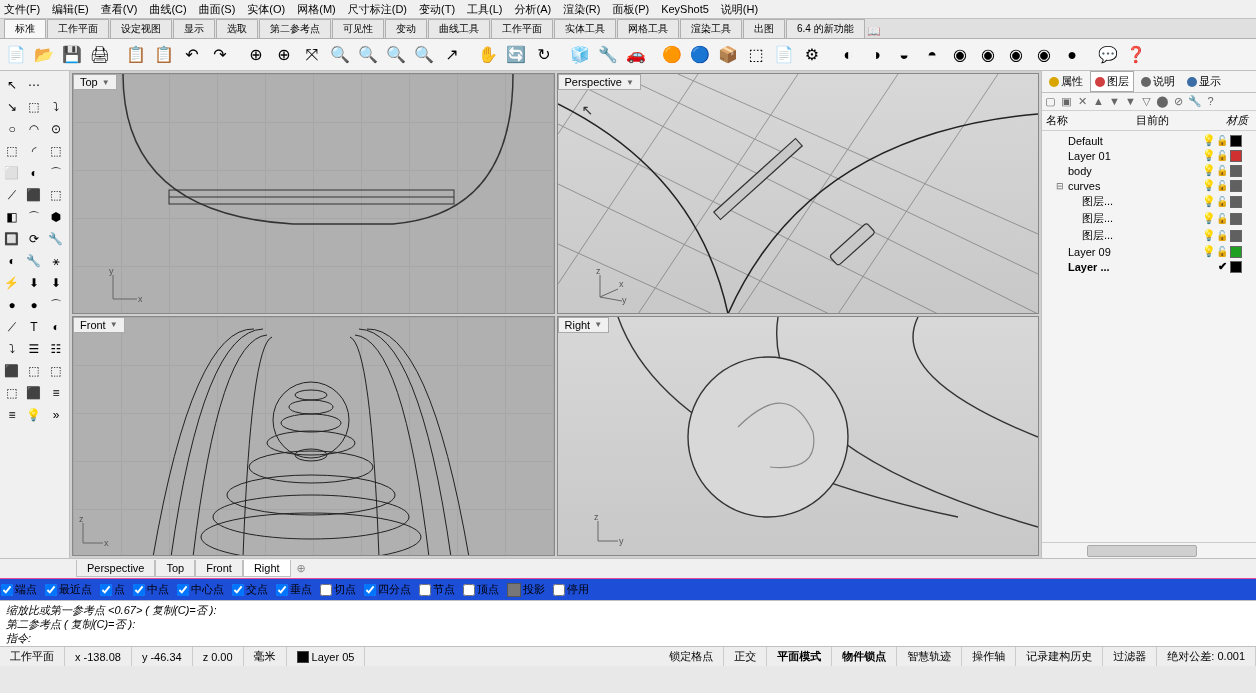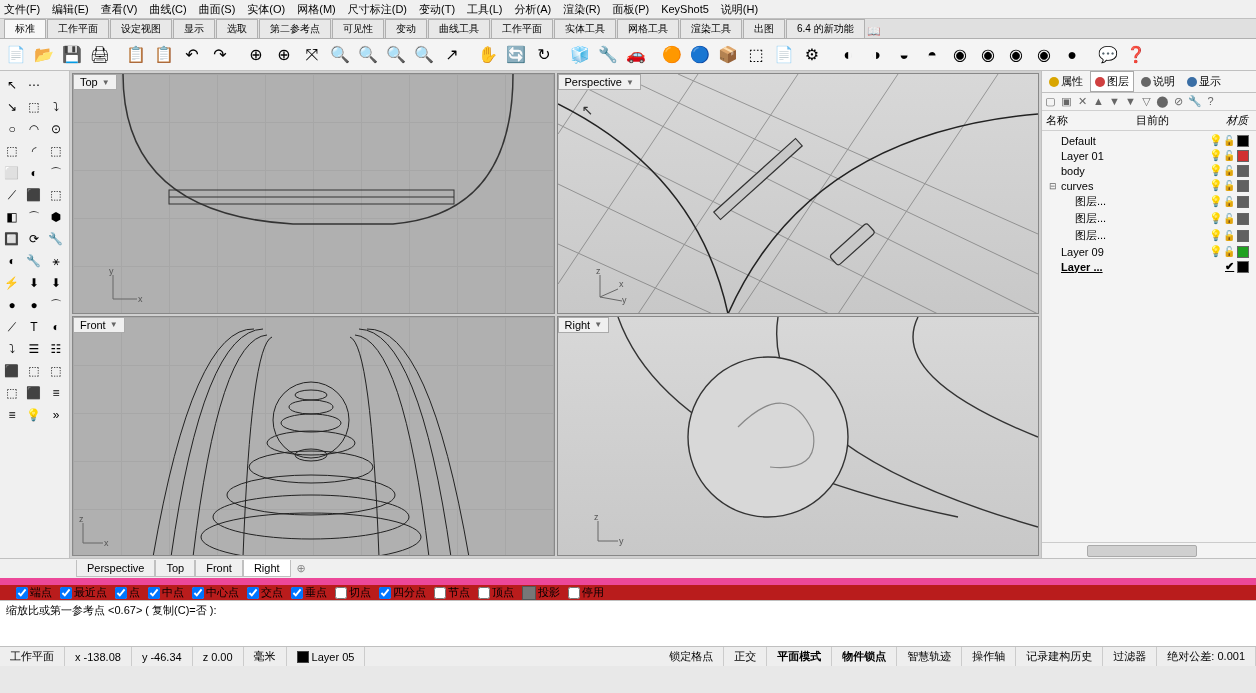--- a/index.html
+++ b/index.html
@@ -38,45 +38,45 @@
 .rp-tabs { display: flex; border-bottom: 1px solid #c0c0c0; height: 22px; align-items: center; padding: 0 2px; gap: 2px; }
 .rp-tabs .rtab { padding: 2px 4px; font-size: 11px; display: flex; align-items: center; gap: 2px; border: 1px solid transparent; cursor: default; }
 .rp-tabs .rtab.active { border: 1px solid #aaa; background: #fff; }
 .rp-sub { display: flex; padding: 2px; gap: 3px; border-bottom: 1px solid #d0d0d0; }
 .rp-sub span { font-size: 11px; color: #666; width: 13px; text-align: center; cursor: default; }
 
 .layer-head { display: flex; padding: 2px 4px; font-size: 11px; font-weight: normal; border-bottom: 1px solid #d0d0d0; align-items: center; }
 .layer-head .lh1 { width: 90px; }
 .layer-head .lh2 { width: 60px; }
 .layer-head .lh3 { flex: 1; text-align: right; padding-right: 4px; font-style: italic; }
-.layer-list { padding: 2px 3px; }
+.layer-list { padding: 2px 10px; }
 .layer-row { display: flex; align-items: center; padding: 1px 4px; font-size: 11px; }
-.layer-row.bold { font-weight: bold; text-decoration: underline; }
+.layer-row.bold { font-weight: bold; }
 .layer-row .expand { width: 12px; font-size: 9px; color: #666; }
 .layer-row .indent { width: 14px; }
 .layer-row .name { flex: 1; }
 .layer-row .chk { width: 12px; }
 .layer-row .bulb { width: 14px; color: #dda; font-size: 11px; }
 .layer-row .lock { width: 14px; font-size: 10px; color: #777; }
 .layer-row .swatch { width: 12px; height: 12px; border: 1px solid #666; }
 .rp-scroll { margin-top: auto; height: 16px; border-top: 1px solid #ccc; position: relative; }
 .rp-scroll .thumb { position: absolute; left: 45px; width: 110px; height: 12px; top: 2px; background: #d0d0d0; border: 1px solid #aaa; border-radius: 2px; }
 
 .viewtabs { display: flex; background: #f0f0f0; border-top: 1px solid #c0c0c0; height: 20px; align-items: center; padding-left: 76px; }
 .viewtabs .vtab { padding: 2px 10px; border: 1px solid #c0c0c0; border-top: none; font-size: 11px; cursor: default; background: #f0f0f0; }
 .viewtabs .vtab.active { background: #fff; }
 .viewtabs .plus { padding: 2px 6px; color: #888; }
 
-.osnap { display: flex; background: #b91c1c; border-top: 7px solid #ec4899; height: 22px; align-items: center; padding: 0 16px; gap: 8px; }
+.osnap { display: flex; background: #1d4ed8; border-top: 1px solid #ec4899; height: 22px; align-items: center; padding: 0 1px; gap: 8px; }
 .osnap label { display: flex; align-items: center; gap: 2px; font-size: 11px; }
 .osnap input { width: 12px; height: 12px; }
 .osnap .proj { width: 14px; height: 14px; background: #777; border: 1px solid #555; }
 
 .cmdlines { background: #fff; border-top: 1px solid #c0c0c0; padding: 2px 6px; font-size: 11px; line-height: 14px; height: 46px; }
-.cmdlines div { white-space: nowrap; }
+.cmdlines div { white-space: nowrap; font-style: italic; }
 
 .statusbar { display: flex; background: #eee; border-top: 1px solid #c0c0c0; height: 20px; align-items: center; font-size: 11px; }
 .statusbar .cell { padding: 0 10px; border-right: 1px solid #ccc; height: 100%; display: flex; align-items: center; }
 .statusbar .cell.bold { font-weight: bold; }
 .statusbar .layercolor { width: 12px; height: 12px; background: #000; margin-right: 3px; border: 1px solid #444; }
 .statusbar .spacer { flex: 1; }
 </style>
 </head>
 <body>
 
@@ -517,20 +517,22 @@
       <span>投影</span>
     </label>
     <label>
       <input type="checkbox" style="">
       <span>停用</span>
     </label>
   </div>
 
 <div class="cmdlines">
   <div>缩放比或第一参考点 &lt;0.67&gt; ( 复制(C)=否 ):</div>
+  <div>第二参考点 ( 复制(C)=否 ):</div>
+  <div><span>指令:</span></div>
 </div>
 
 <div class="statusbar" id="statusbar">
     <div class="cell">工作平面</div>
     <div class="cell">x -138.08</div>
     <div class="cell">y -46.34</div>
     <div class="cell">z 0.00</div>
     <div class="cell">毫米</div>
     <div class="cell">
       <span class="layercolor"></span>

